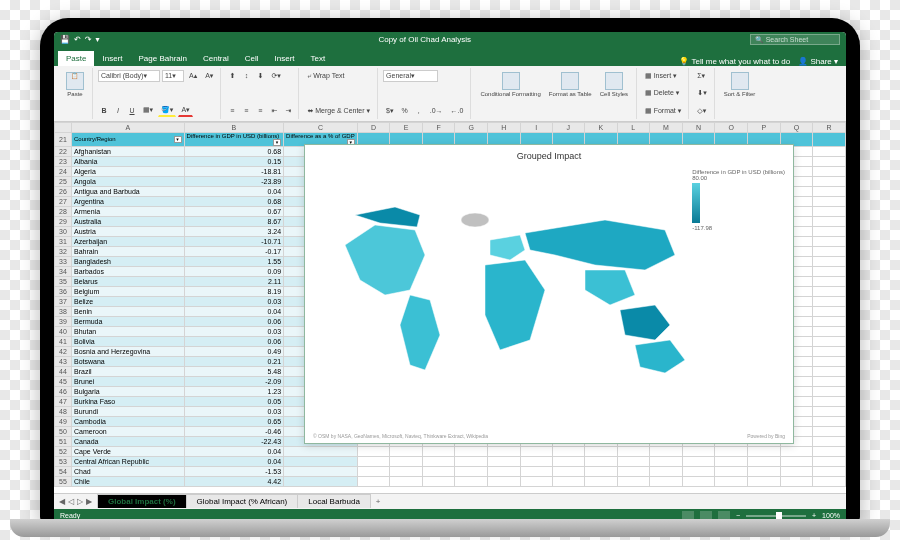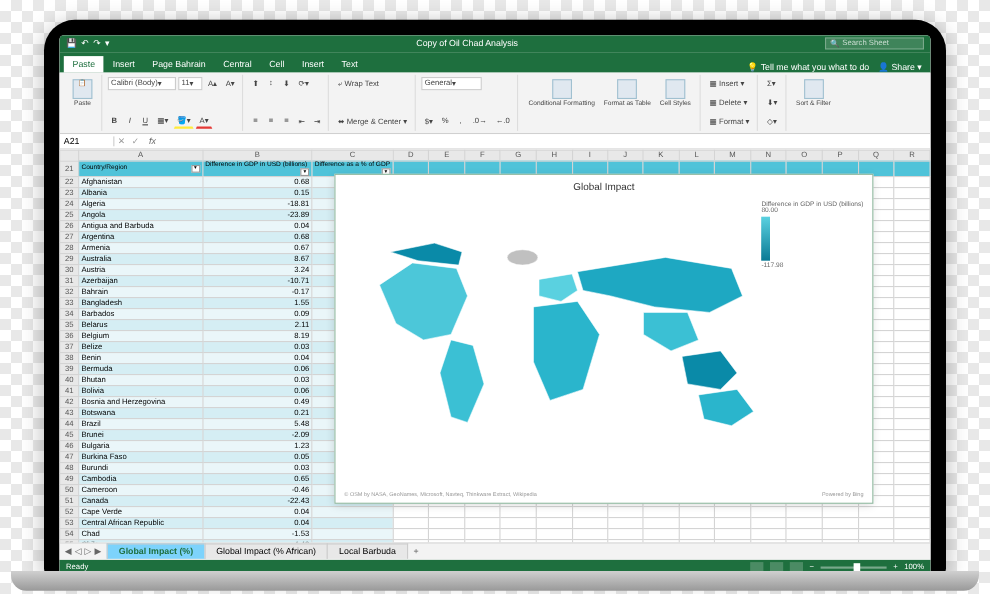--- a/index.html
+++ b/index.html
@@ -39,21 +39,21 @@
 .chart-overlay { position: absolute; left: 250px; top: 22px; width: 490px; height: 300px; background: #fff; border: 1px solid #8fb89f; box-shadow: 0 2px 8px rgba(0,0,0,0.15); }
 .chart-title { text-align: center; font-size: 9px; padding: 6px 0; color: #333; }
 .chart-legend { position: absolute; right: 8px; top: 24px; font-size: 6px; color: #666; text-align: left; }
 .legend-bar { width: 8px; height: 40px; background: linear-gradient(#5ad1e0, #0a7a95); margin: 2px 0; }
 .world-map { position: absolute; left: 20px; top: 50px; width: 380px; height: 200px; }
 .chart-footer { position: absolute; bottom: 4px; left: 8px; right: 8px; font-size: 5px; color: #999; display: flex; justify-content: space-between; }
 .sheet-tabs { background: #f3f3f3; border-top: 1px solid #ccc; height: 16px; display: flex; align-items: center; font-size: 8px; }
 .tab-nav { display: flex; gap: 1px; padding: 0 4px; }
 .tab-nav span { width: 8px; text-align: center; color: #666; cursor: pointer; }
 .sheet-tab { padding: 2px 10px; border: 1px solid #ccc; border-bottom: none; background: #e8e8e8; margin-right: -1px; cursor: pointer; }
-.sheet-tab.active { background: #7dd3fc; color: #1e6f3e; font-weight: bold; text-align: center; }
+.sheet-tab.active { background: #000000; color: #1e6f3e; font-weight: bold; text-align: center; }
 .add-tab { padding: 0 6px; color: #666; cursor: pointer; }
 .status-bar { background: #1e6f3e; color: #fff; height: 14px; display: flex; align-items: center; justify-content: space-between; padding: 0 6px; font-size: 7px; }
 .status-right { display: flex; gap: 6px; align-items: center; }
 .view-btn { width: 12px; height: 10px; background: rgba(255,255,255,0.2); cursor: pointer; }
 .zoom-slider { width: 60px; height: 2px; background: rgba(255,255,255,0.4); position: relative; }
 .zoom-slider::after { content: ''; position: absolute; left: 50%; top: -3px; width: 6px; height: 8px; background: #fff; }
 </style>
 </head>
 <body>
 
@@ -187,27 +187,20 @@
           </div>
   </div>
   <div class="ribbon-group" style="border-right:none">
     <div class="big-btn">
             <div class="big-icon"></div>
             <span>Sort &amp; Filter</span>
           </div>
   </div>
 </div>
 
-<div class="name-fx-bar">
-  <div class="name-box"><span>A21</span></div>
-  <span style="padding:0 3px;color:#999">✕</span>
-  <span style="padding:0 3px;color:#999">✓</span>
-  <span class="fx-label">fx</span>
-  <div style="flex:1"></div>
-</div>
 
 <div class="sheet-area">
   <table class="grid-table">
     <thead>
             <tr id="col-headers">
               <th class="corner"></th>
               <th class="col-a">A</th>
               <th class="col-b">B</th>
               <th class="col-c">C</th>
               <th style="width: 38px;">D</th>
@@ -960,21 +953,21 @@
               <td></td>
               <td></td>
               <td></td>
               <td></td>
               <td></td>
             </tr>
           </tbody>
   </table>
 
   <div class="chart-overlay">
-    <div class="chart-title">Global Impact</div>
+    <div class="chart-title">Grouped Impact</div>
     <div class="chart-legend">
       <div>Difference in GDP in USD (billions)</div>
       <div>80.00</div>
       <div class="legend-bar"></div>
       <div>-117.98</div>
     </div>
     <svg class="world-map" viewBox="0 0 380 200">
       <g fill="#2ab5cc" stroke="#fff" stroke-width="0.5">
         <path d="M20 50 L50 30 L90 35 L100 60 L85 95 L60 100 L35 85 Z" fill="#4cc7d9"></path>
         <path d="M30 20 L70 12 L95 20 L92 32 L55 28 Z" fill="#0a8aa8"></path>

